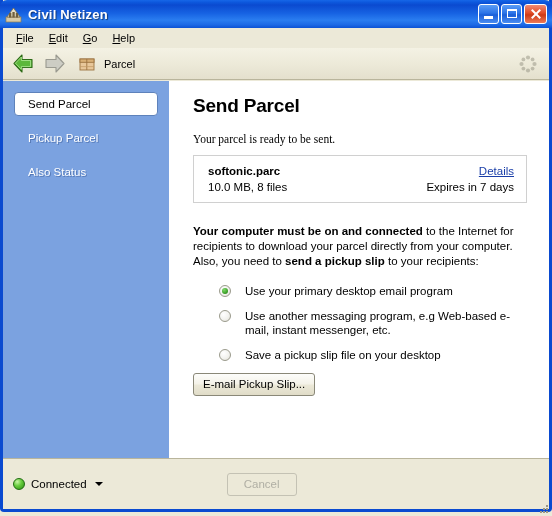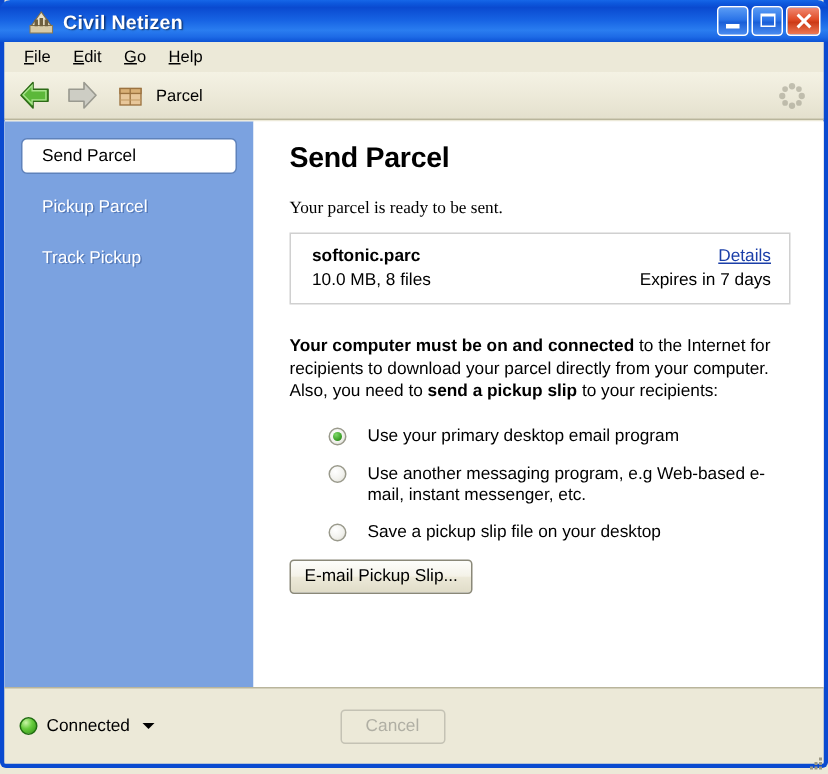--- a/index.html
+++ b/index.html
@@ -46,21 +46,21 @@
         #1667e8 0%,
         #0d58dd 8%,
         #0a4ad0 18%,
         #1763e3 48%,
         #2a7df0 72%,
         #1d6ae6 88%,
         #0c52d4 100%);
     border-radius: 7px 7px 0 0;
     display: flex;
     align-items: center;
-    padding: 0 2px 0 19px;
+    padding: 0 2px 0 5px;
   }
   .title-icon {
     width: 17px;
     height: 17px;
     flex: 0 0 auto;
     margin-right: 6px;
     position: relative;
   }
   .title-text {
     color: #ffffff;
@@ -459,21 +459,21 @@
   <div class="bodyarea">
 
     <div class="sidebar">
       <div class="side-item selected">
         <span>Send Parcel</span>
       </div>
       <div class="side-item">
         <span>Pickup Parcel</span>
       </div>
       <div class="side-item">
-        <span>Track Pickup</span>
+        <span>Also Status</span>
       </div>
     </div>
 
     <div class="content">
 
       <div class="page-title">Send Parcel</div>
       <div class="page-sub">Your parcel is ready to be sent.</div>
 
       <div class="parcel-box">
         <div>

